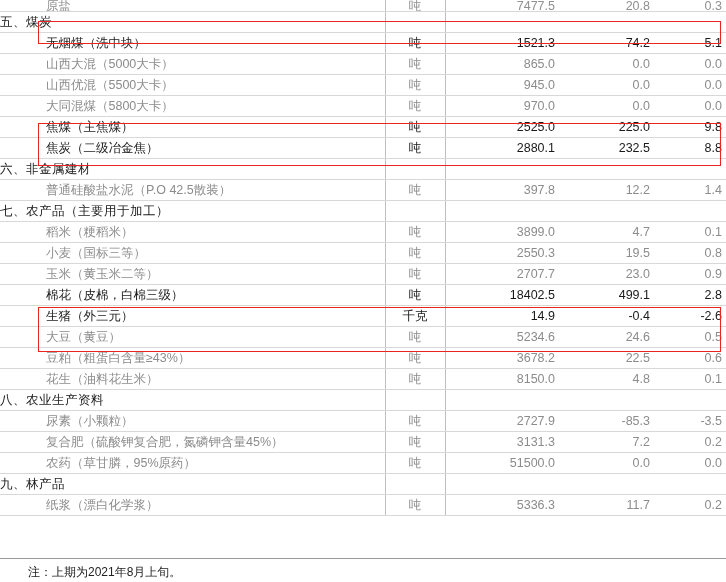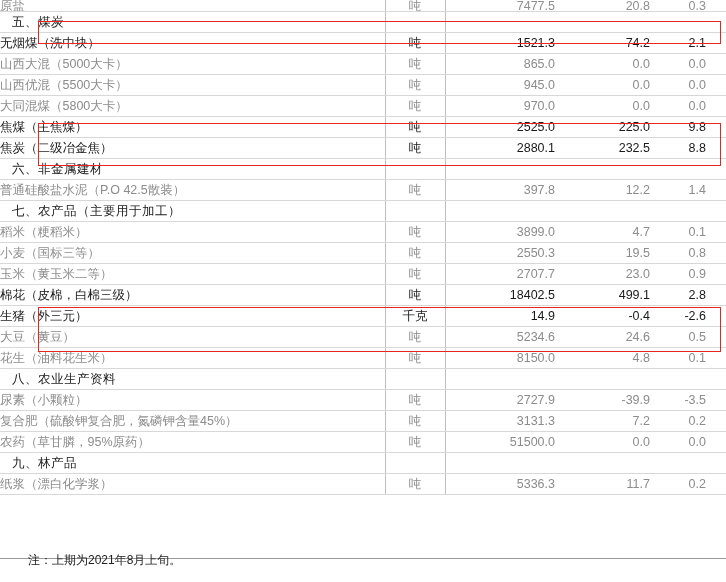--- a/index.html
+++ b/index.html
@@ -49,34 +49,35 @@
   }
   td.unit {
     text-align: center;
     border-right: 1px solid #bfbfbf;
   }
   td.num {
     text-align: right;
     padding-right: 18px;
   }
   td.num.last {
-    padding-right: 20px;
+    padding-right: 4px;
   }
   
   tr.cat td.name {
     font-weight: normal;
-    padding-left: 12px;
+    padding-left: 0;
     letter-spacing: 0.5px;
   }
   tr.cat td {
     border-bottom: 1px solid #d8d8d8;
   }
   
   td.name .indent {
     display: inline-block;
+    padding-left: 46px;
   }
   
   tr.faint td {
     color: #8c8c8c;
   }
   tr.dark td {
     color: #1a1a1a;
   }
   
   tr.clipped td {
@@ -131,21 +132,21 @@
           <td class="unit"></td>
           <td class="num"></td>
           <td class="num"></td>
           <td class="num last"></td>
         </tr>
         <tr class=" dark">
           <td class="name"><span class="indent">无烟煤（洗中块）</span></td>
           <td class="unit">吨</td>
           <td class="num">1521.3</td>
           <td class="num">74.2</td>
-          <td class="num last">2.1</td>
+          <td class="num last">5.1</td>
         </tr>
         <tr class=" faint">
           <td class="name"><span class="indent">山西大混（5000大卡）</span></td>
           <td class="unit">吨</td>
           <td class="num">865.0</td>
           <td class="num">0.0</td>
           <td class="num last">0.0</td>
         </tr>
         <tr class=" faint">
           <td class="name"><span class="indent">山西优混（5500大卡）</span></td>
@@ -232,38 +233,45 @@
           <td class="num last">-2.6</td>
         </tr>
         <tr class=" faint">
           <td class="name"><span class="indent">大豆（黄豆）</span></td>
           <td class="unit">吨</td>
           <td class="num">5234.6</td>
           <td class="num">24.6</td>
           <td class="num last">0.5</td>
         </tr>
         <tr class=" faint">
+          <td class="name"><span class="indent">豆粕（粗蛋白含量≥43%）</span></td>
+          <td class="unit">吨</td>
+          <td class="num">3678.2</td>
+          <td class="num">22.5</td>
+          <td class="num last">0.6</td>
+        </tr>
+        <tr class=" faint">
           <td class="name"><span class="indent">花生（油料花生米）</span></td>
           <td class="unit">吨</td>
           <td class="num">8150.0</td>
           <td class="num">4.8</td>
           <td class="num last">0.1</td>
         </tr>
         <tr class=" dark cat">
           <td class="name">八、农业生产资料</td>
           <td class="unit"></td>
           <td class="num"></td>
           <td class="num"></td>
           <td class="num last"></td>
         </tr>
         <tr class=" faint">
           <td class="name"><span class="indent">尿素（小颗粒）</span></td>
           <td class="unit">吨</td>
           <td class="num">2727.9</td>
-          <td class="num">-39.9</td>
+          <td class="num">-85.3</td>
           <td class="num last">-3.5</td>
         </tr>
         <tr class=" faint">
           <td class="name"><span class="indent">复合肥（硫酸钾复合肥，氮磷钾含量45%）</span></td>
           <td class="unit">吨</td>
           <td class="num">3131.3</td>
           <td class="num">7.2</td>
           <td class="num last">0.2</td>
         </tr>
         <tr class=" faint">
@@ -288,15 +296,15 @@
           <td class="num last">0.2</td>
         </tr>
       </tbody>
   </table>
 
   <div class="hl-box" style="left:38px; top:21px; width:683px; height:23px;"></div>
   <div class="hl-box" style="left:38px; top:123px; width:683px; height:43px;"></div>
   <div class="hl-box" style="left:38px; top:307px; width:683px; height:45px;"></div>
 
   <div class="footdivider" style="top:558px;"></div>
-  <div class="footnote" style="top:552px;">注：上期为2021年8月上旬。</div>
+  <div class="footnote" style="top:564px;">注：上期为2021年8月上旬。</div>
 
 </div>
 
 </body></html>

